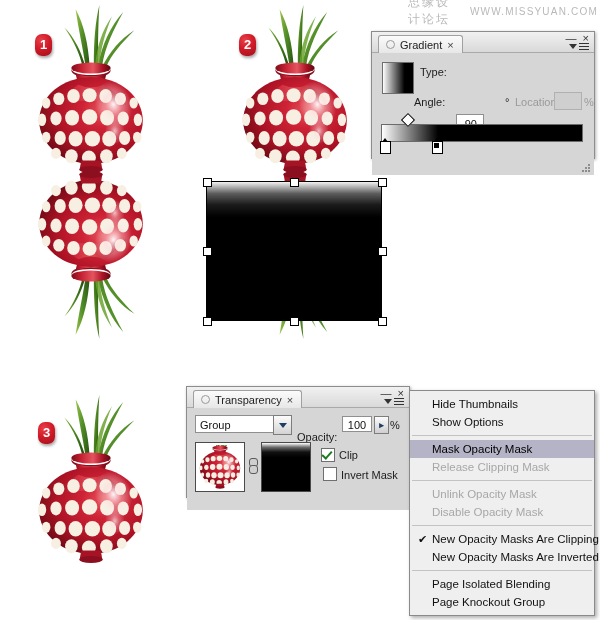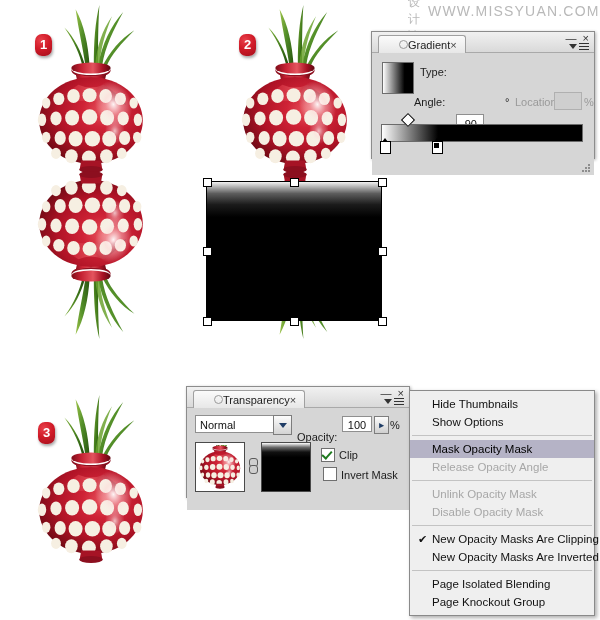--- a/index.html
+++ b/index.html
@@ -6,21 +6,21 @@
   body{
     width:600px;height:620px;background:#ffffff;overflow:hidden;position:relative;
     font-family:"Liberation Sans", sans-serif;font-size:11px;color:#000;
   }
   .stage{position:absolute;left:0;top:0;width:600px;height:620px;}
 
   
   .watermark{position:absolute;left:408px;top:2px;width:190px;height:18px;
     display:flex;align-items:center;gap:6px;color:#b9b9b9;font-size:11px;letter-spacing:1px;}
   .wm-cn{font-size:12px;letter-spacing:2px;}
-  .wm-en{font-size:14px;letter-spacing:1.2px;}
+  .wm-en{font-size:10px;letter-spacing:1.2px;}
 
   
   .badge{position:absolute;width:17px;height:22px;border-radius:7px;
     background:radial-gradient(circle at 35% 28%, #e8404a 0%, #d11b28 45%, #a30f1c 100%);
     color:#fff;font-weight:bold;font-size:13px;line-height:22px;text-align:center;
     box-shadow:1px 2px 3px rgba(0,0,0,.35);}
 
   
   .vase-wrap{position:absolute;}
   .flip{transform:scaleY(-1);}
@@ -30,24 +30,24 @@
     background:linear-gradient(to bottom,#ffffff 0%,#5d5d5d 9%,#1b1b1b 17%,#000000 26%,#000000 100%);
   }
   .sel-line{position:absolute;background:#000;}
   .handle{position:absolute;width:7px;height:7px;background:#ffffff;border:1px solid #000;}
 
   
   .panel{position:absolute;background:#d6d6d6;border:1px solid #8c8c8c;
     box-shadow:1px 1px 3px rgba(0,0,0,.3);}
   .panel-titlebar{position:relative;height:20px;background:linear-gradient(to bottom,#f1f1f1,#d9d9d9);
     border-bottom:1px solid #a9a9a9;}
-  .tab{position:absolute;left:6px;top:3px;height:17px;padding:0 8px 0 20px;
+  .tab{position:absolute;left:6px;top:3px;height:17px;padding:0 8px 0 7px;
     background:linear-gradient(to bottom,#fbfbfb,#e7e7e7);
     border:1px solid #a0a0a0;border-bottom:none;border-radius:3px 3px 0 0;
-    display:flex;align-items:center;font-size:11px;color:#1c1c1c;}
+    display:flex;align-items:center;gap:5px;font-size:11px;color:#1c1c1c;}
   .tab .grip{width:7px;height:7px;border:1px solid #9a9a9a;border-radius:50%;}
   .tab .x{font-size:11px;color:#444;}
   .win-btns{position:absolute;right:5px;top:1px;display:flex;gap:6px;align-items:center;
     font-size:11px;color:#333;line-height:10px;}
   .panel-menu{position:absolute;right:5px;top:11px;display:flex;align-items:center;gap:2px;}
   .panel-menu .arr{width:0;height:0;border-left:4px solid transparent;border-right:4px solid transparent;border-top:5px solid #333;}
   .panel-menu .lines{display:flex;flex-direction:column;gap:2px;}
   .panel-menu .lines i{display:block;width:10px;height:1px;background:#333;}
   .panel-body{position:relative;padding:8px;background:#d6d6d6;}
 
@@ -336,21 +336,21 @@
         <span class="lines">
             <i></i>
             <i></i>
             <i></i>
           </span>
       </div>
     </div>
 
     <div class="panel-body" style="height:88px;padding:7px 8px;">
       <div class="combo" style="position:absolute;left:8px;top:7px;">
-        <span class="field" style="width:79px;height:18px;line-height:18px;">Normal</span>
+        <span class="field" style="width:79px;height:18px;line-height:18px;">Group</span>
         <span class="drop">
           <span class="chev"></span>
         </span>
       </div>
 
       <span class="lbl" style="position:absolute;left:110px;top:11px;margin-top:12px;">Opacity:</span>
       <span class="field" style="position:absolute;left:155px;top:8px;width:30px;height:16px;text-align:center;">100</span>
       <span class="spin" style="position:absolute;left:187px;top:8px;">▸</span>
       <span class="lbl" style="position:absolute;left:203px;top:11px;">%</span>
 
@@ -378,21 +378,21 @@
 
   <div class="ctxmenu" style="left:409px;top:390px;width:184px;">
     <div class="mi">
       <span>Hide Thumbnails</span></div>
     <div class="mi">
       <span>Show Options</span></div>
     <div class="msep"></div>
     <div class="mi hl">
       <span>Mask Opacity Mask</span></div>
     <div class="mi disabled">
-      <span>Release Opacity Angle</span></div>
+      <span>Release Clipping Mask</span></div>
     <div class="msep"></div>
     <div class="mi disabled">
       <span>Unlink Opacity Mask</span></div>
     <div class="mi disabled">
       <span>Disable Opacity Mask</span></div>
     <div class="msep"></div>
     <div class="mi">
       <span class="chk">✔</span>
       <span>New Opacity Masks Are Clipping</span></div>
     <div class="mi">

